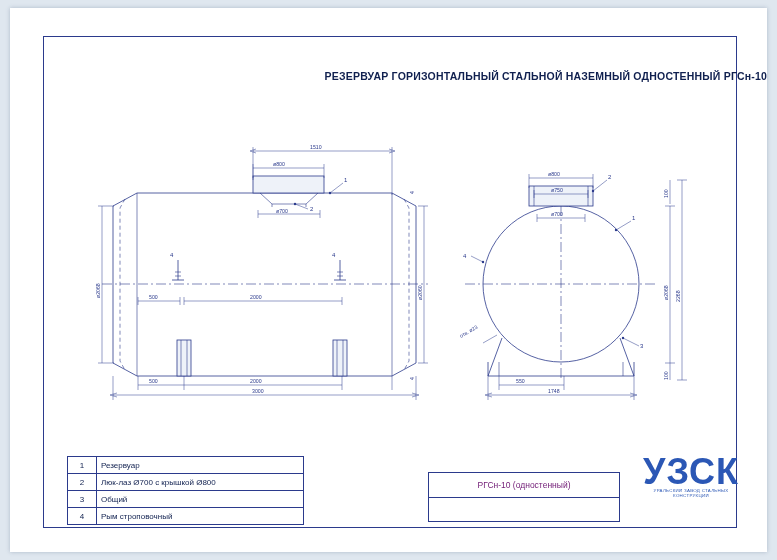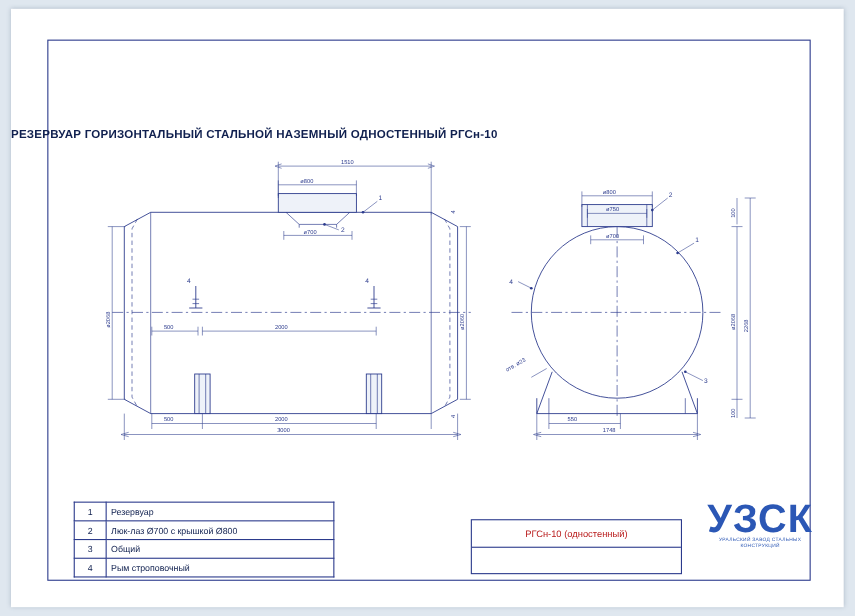--- a/index.html
+++ b/index.html
@@ -17,27 +17,26 @@
     box-shadow:0 0 4px rgba(80,100,130,.35);
   }
   #frame{
     position:absolute;
     left:33px;top:28px;
     width:692px;height:490px;
     border:1px solid #2b3a8c;
   }
   .ttl{
     position:absolute;
-    left:0;right:0;top:62px;
-    text-align:left;
+    left:16px;right:0;top:62px;
+    text-align:right;
     font-size:10.5px;
     font-weight:bold;
     color:#10204f;
     letter-spacing:.2px;
-    margin-top:46px;
   }
   svg{position:absolute;left:0;top:0;width:757px;height:544px;}
   .ln{stroke:#2b3a8c;stroke-width:.8;fill:none;}
   .lnT{stroke:#2b3a8c;stroke-width:.6;fill:none;}
   .hid{stroke:#2b3a8c;stroke-width:.6;fill:none;stroke-dasharray:4 3;}
   .cen{stroke:#2b3a8c;stroke-width:.6;fill:none;stroke-dasharray:10 3 2 3;}
   .dim{stroke:#2b3a8c;stroke-width:.5;fill:none;}
   .fillpale{fill:#eef2f9;stroke:#2b3a8c;stroke-width:.8;}
   text{fill:#2b3a8c;font-family:"Liberation Sans", sans-serif;}
   .t5{font-size:5.2px;}
@@ -56,21 +55,21 @@
     height:16px;
     padding:0 4px;
   }
   #legend td.num{width:20px;text-align:center;}
   
   #titleblock{
     position:absolute;
     left:418px;top:464px;
     width:190px;height:48px;
     border:1px solid #2b3a8c;
-    color:#b91c1c;
+    color:#701a75;
   }
   #titleblock .row{
     height:23px;
     display:flex;align-items:center;justify-content:center;
     font-size:8.5px;
   }
   #titleblock .row.first{border-bottom:1px solid #2b3a8c;height:24px;}
   
   #logo{
     position:absolute;

